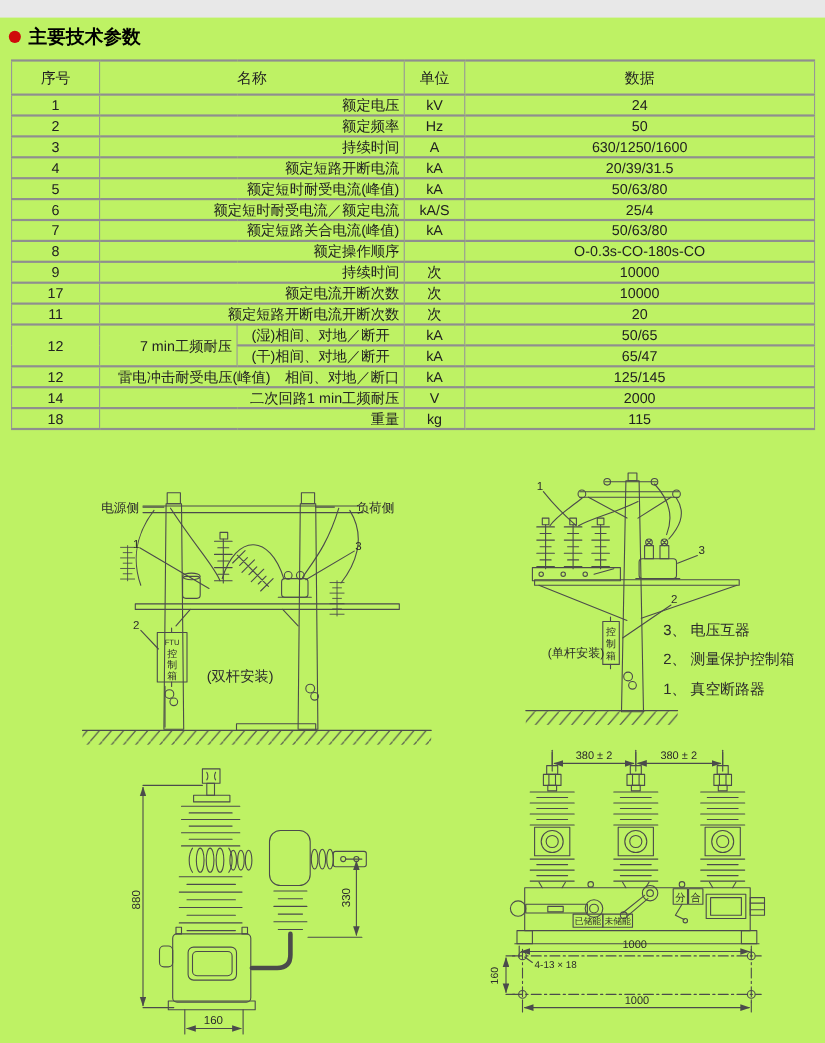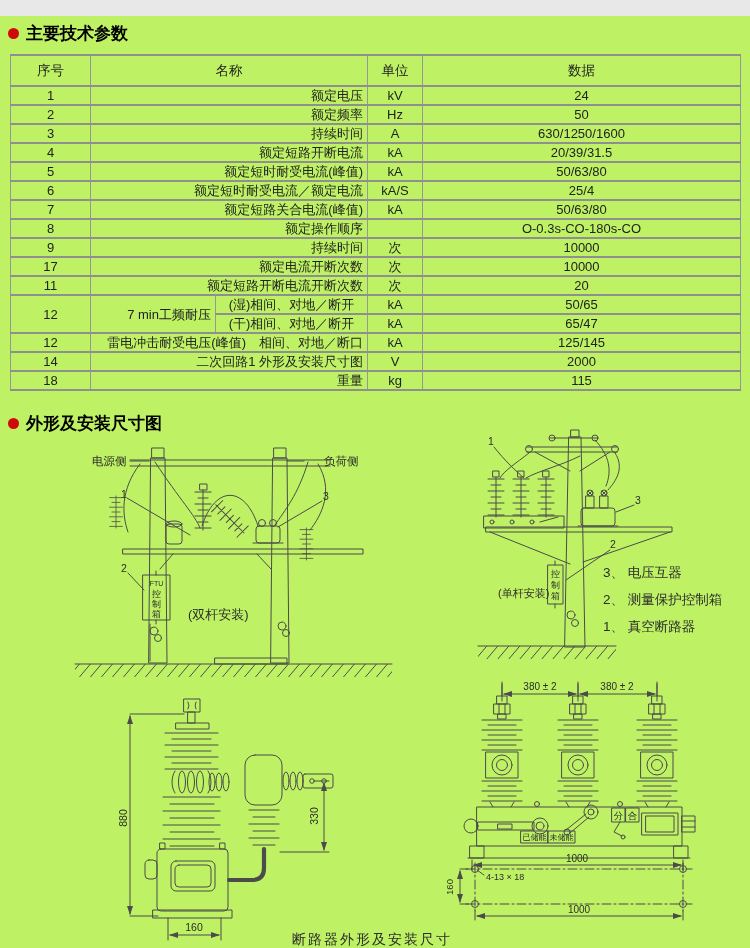--- a/index.html
+++ b/index.html
@@ -132,37 +132,33 @@
           <td class="c">65/47</td>
         </tr>
         <tr>
           <td class="c">12</td>
           <td class="l" colspan="2">雷电冲击耐受电压(峰值)　相间、对地／断口</td>
           <td class="c">kA</td>
           <td class="c">125/145</td>
         </tr>
         <tr>
           <td class="c">14</td>
-          <td class="l" colspan="2">二次回路1 外形及安装尺寸图</td>
+          <td class="l" colspan="2">二次回路1 min工频耐压</td>
           <td class="c">V</td>
           <td class="c">2000</td>
         </tr>
         <tr>
           <td class="c">18</td>
           <td class="l" colspan="2">重量</td>
           <td class="c">kg</td>
           <td class="c">115</td>
         </tr>
       </tbody>
   </table>
 
-  <div class="sec-title" style="left:8px;top:396px;">
-    <span class="bullet" style="background: rgb(207, 10, 10);"></span>
-    <span>外形及安装尺寸图</span>
-  </div>
 
   <svg width="0" height="0" style="position:absolute" aria-hidden="true">
     <defs>
       <marker id="arrS" markerWidth="9" markerHeight="7" refX="1" refY="3" orient="auto" markerUnits="userSpaceOnUse">
         <path d="M9,0 L0,3 L9,6 z" fill="#4b4b4b"></path>
         </marker>
       <marker id="arrE" markerWidth="9" markerHeight="7" refX="8" refY="3" orient="auto" markerUnits="userSpaceOnUse">
         <path d="M0,0 L9,3 L0,6 z" fill="#4b4b4b"></path>
         </marker>
       <pattern id="hatch" width="11" height="13" patternUnits="userSpaceOnUse">
@@ -391,15 +387,14 @@
     <text x="178.5" y="145" font-size="9.5" text-anchor="middle">分</text>
     <text x="192.5" y="145" font-size="9.5" text-anchor="middle">合</text>
     <text x="94.5" y="166" font-size="8" text-anchor="middle">已储能</text>
     <text x="121.5" y="166" font-size="8" text-anchor="middle">未储能</text>
     <text x="137" y="188" font-size="10" text-anchor="middle">1000</text>
     <text transform="rotate(-90 13 213)" x="13" y="213" font-size="9.5" text-anchor="middle">160</text>
     <text x="46" y="206" font-size="9">4-13 × 18</text>
     <text x="139" y="239" font-size="10" text-anchor="middle">1000</text>
   </svg>
 
-  <div class="caption" style="left:292px;top:915px;">断路器外形及安装尺寸</div>
 
 </div>
 
 </body></html>

